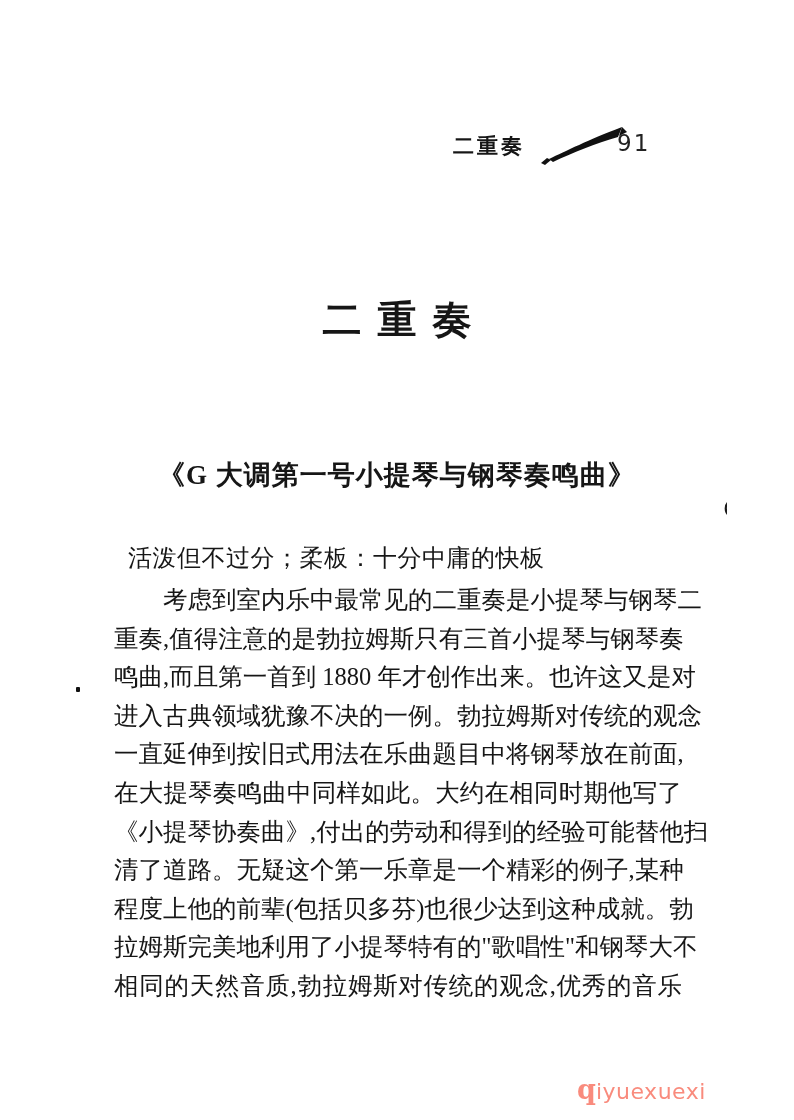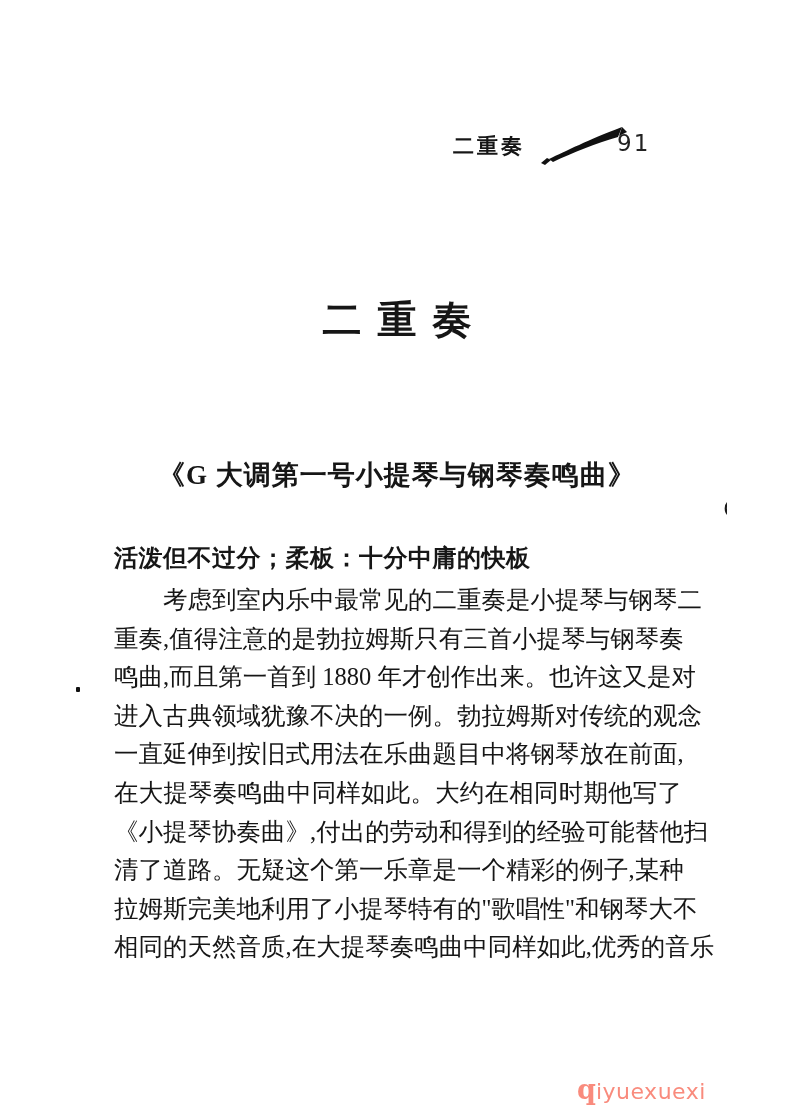--- a/index.html
+++ b/index.html
@@ -41,23 +41,23 @@
     font-family:"Liberation Serif","DejaVu Serif",serif;
   }
   .piece-opus{
     position:absolute;top:495px;left:0;width:794px;
     text-align:right;
     font-family:"Liberation Sans","DejaVu Sans",sans-serif;
     font-size:24px;letter-spacing:1px;color:#1a1a1a;
   }
   
   .movements-heading{
-    position:absolute;top:542px;left:114px;width:570px;
+    position:absolute;top:542px;left:128px;width:570px;
     font-family:"Liberation Sans","DejaVu Sans",sans-serif;
-    font-weight:bold;font-size:24px;letter-spacing:0.5px;
+    font-weight:normal;font-size:24px;letter-spacing:0.5px;
   }
   
   .body-paragraph{
     position:absolute;top:581px;left:114px;width:568px;
     font-size:24.5px;line-height:38.6px;
     font-family:"Liberation Serif","DejaVu Serif",serif;
   }
   .body-line{
     display:block;width:100%;
     text-align:justify;
@@ -108,22 +108,23 @@
 
   <div class="body-paragraph">
       <div class="body-line indent">考虑到室内乐中最常见的二重奏是小提琴与钢琴二</div>
       <div class="body-line">重奏,值得注意的是勃拉姆斯只有三首小提琴与钢琴奏</div>
       <div class="body-line">鸣曲,而且第一首到 1880 年才创作出来。也许这又是对</div>
       <div class="body-line">进入古典领域犹豫不决的一例。勃拉姆斯对传统的观念</div>
       <div class="body-line">一直延伸到按旧式用法在乐曲题目中将钢琴放在前面,</div>
       <div class="body-line">在大提琴奏鸣曲中同样如此。大约在相同时期他写了</div>
       <div class="body-line">《小提琴协奏曲》,付出的劳动和得到的经验可能替他扫</div>
       <div class="body-line">清了道路。无疑这个第一乐章是一个精彩的例子,某种</div>
+      <div class="body-line">程度上他的前辈(包括贝多芬)也很少达到这种成就。勃</div>
       <div class="body-line">拉姆斯完美地利用了小提琴特有的"歌唱性"和钢琴大不</div>
-      <div class="body-line">相同的天然音质,在大提琴奏鸣曲中同样如此,优秀的音乐</div>
+      <div class="body-line">相同的天然音质,勃拉姆斯对传统的观念,优秀的音乐</div>
     </div>
 
   <div class="scan-speck"></div>
 
   <div class="watermark" style="color: rgb(249, 139, 125);">
     <span class="wq">q</span><span class="wrest">iyuexuexi</span><span class="wdomain">.COM</span>
   </div>
 
 </div>
 

